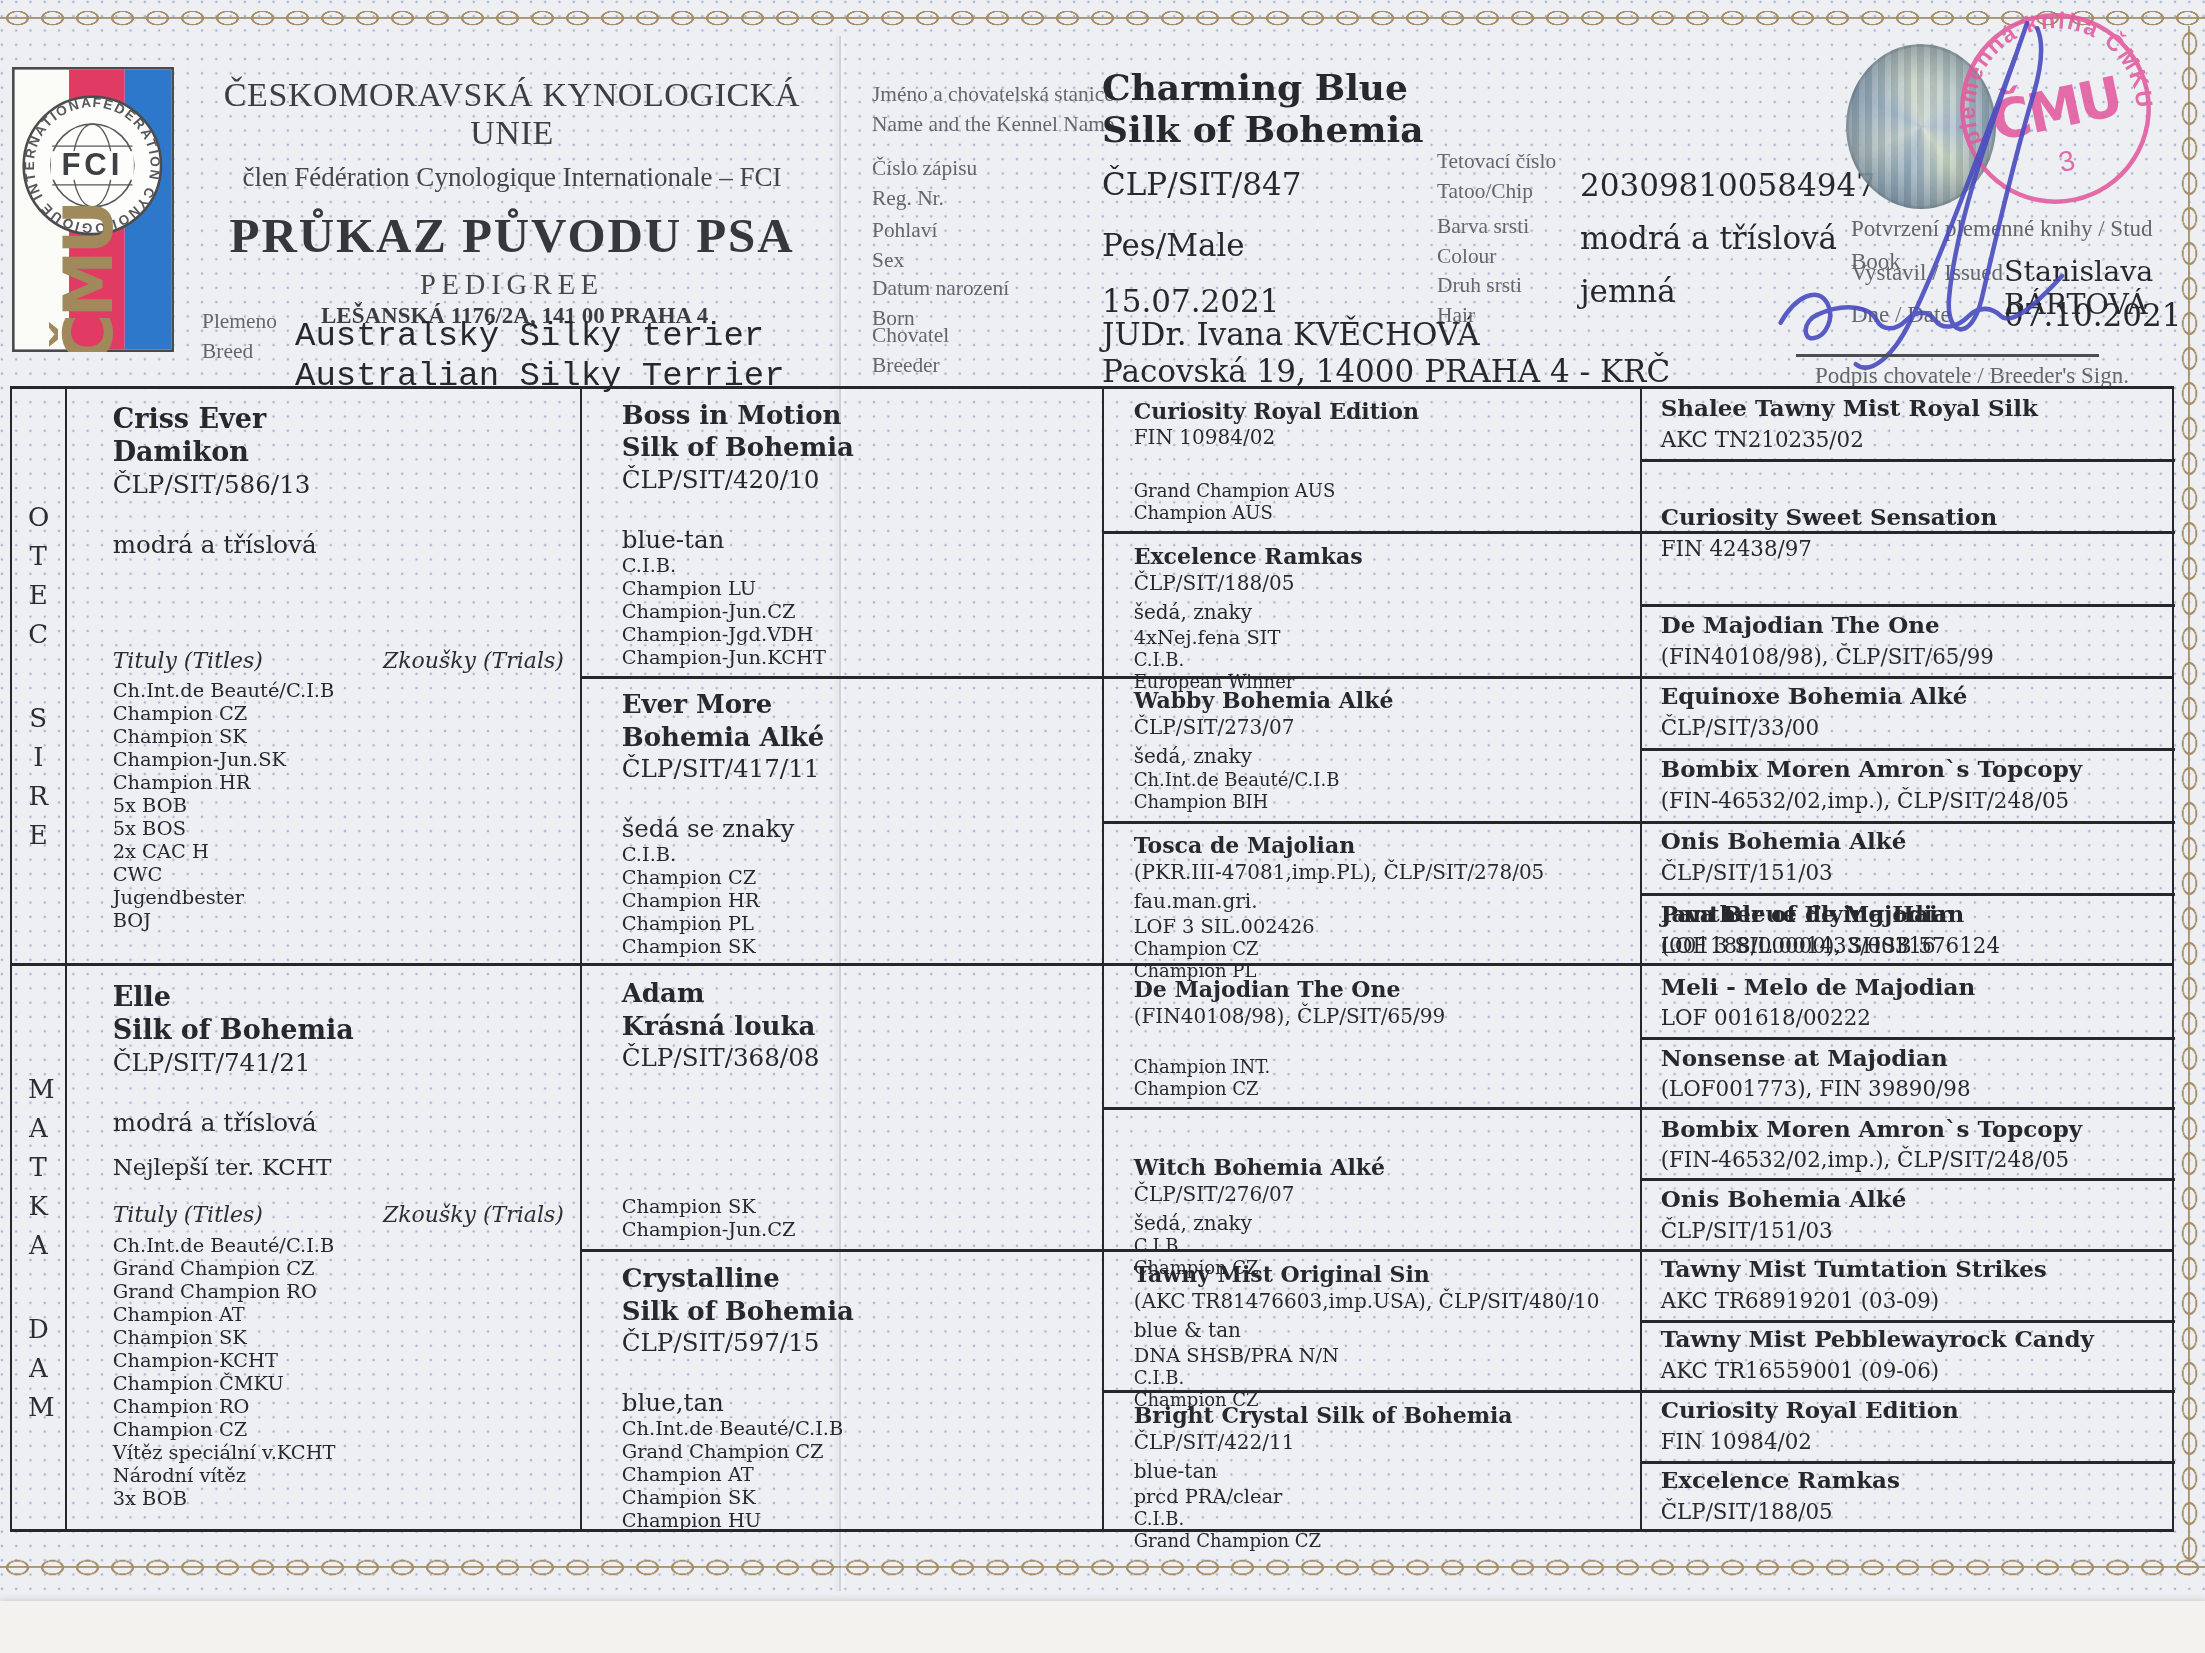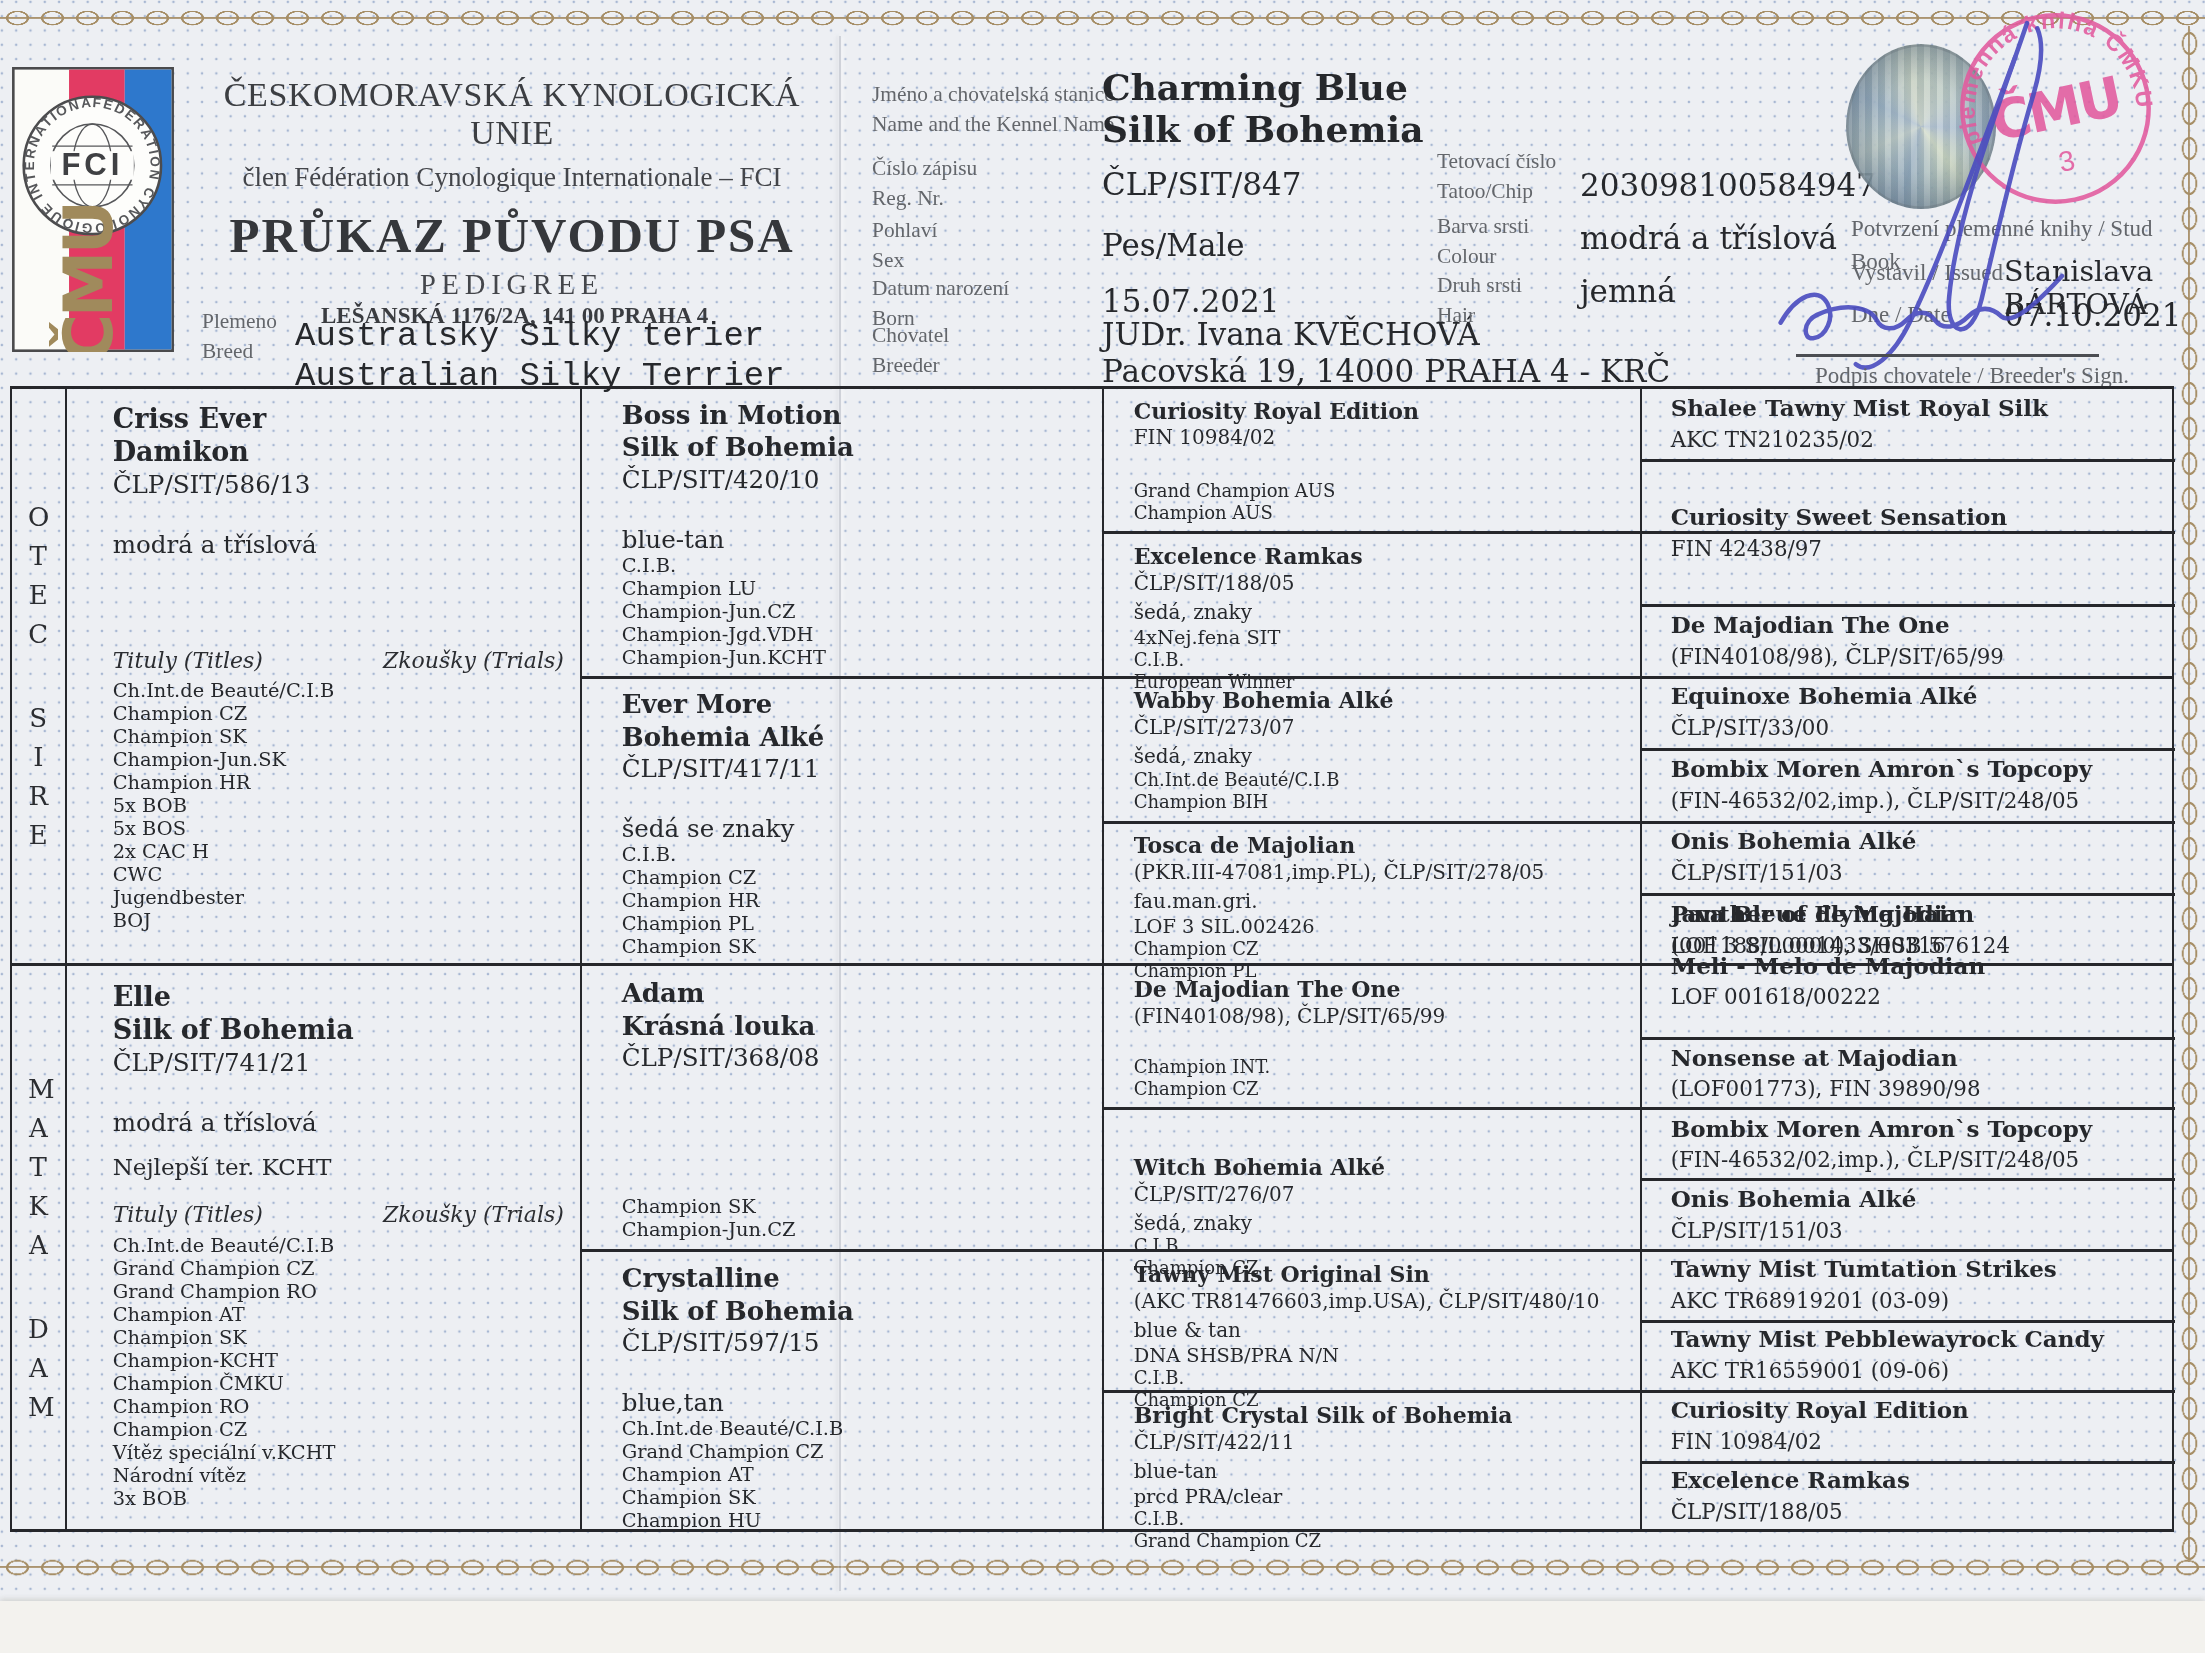--- a/index.html
+++ b/index.html
@@ -50,21 +50,21 @@
   .anc-titles{font-size:19.4px;line-height:23px;white-space:pre-line;}
   .flexcol{display:flex;flex-direction:column;}
   .c2{padding:10.4px 13px 9px 39px;}
   .c2 .anc-titles{margin-top:auto;}
   .c3{padding:9px 11.7px 7.8px 29px;}
   .c3 .anc-name{font-size:22px;line-height:1.2;}
   .c3 .anc-reg{font-size:20px;}
   .c3 .anc-color{font-size:20px;margin-top:5.2px;}
   .c3 .anc-extra{font-size:19.4px;margin-top:2.6px;}
   .c3 .anc-titles{font-size:18px;line-height:22px;margin-top:auto;}
-  .c4{padding-left:29px;justify-content:center;gap:5.2px;}
+  .c4{padding-left:19px;justify-content:center;gap:5.2px;}
   .c4 .anc-name{font-size:23px;line-height:1.15;}
   .c4 .anc-reg{font-size:21.4px;margin-top:0;}
   .parent-cell{padding:13px 13px 0 45px;}
   .titles-wrap{position:absolute;left:45px;right:13px;}
   .t-head{display:flex;font-style:italic;font-size:22px;color:#2b2d31;}
   .t-head .trials{margin-left:120px;}
   .t-list{margin-top:6.5px;font-size:19.4px;line-height:23px;white-space:pre-line;}
   .stack{width:1.25ch;word-break:break-all;line-height:1.5;font-size:26px;text-align:center;color:#2b2d31;}
   .gen-cell{display:flex;flex-direction:column;align-items:center;justify-content:center;gap:45px;}
   
@@ -404,21 +404,21 @@
     <div class="cell flexcol c4" style="left:1632px;top:437px;width:529px;height:67px;">
       <div class="anc-name">Onis Bohemia Alké</div>
       <div class="anc-reg">ČLP/SIT/151/03</div>
     </div>
     <div class="cell flexcol c4" style="left:1632px;top:510px;width:529px;height:67px;">
       <div class="anc-name">Panther of Flying Hair</div>
       <div class="anc-reg">(001188/00000), SHSB 576124</div>
     </div>
     <div class="cell flexcol c4" style="left:1632px;top:507px;width:529px;height:70px;transform:translateY(0);"></div>
 
-    <div class="cell flexcol c4" style="left:1632px;top:560px;width:529px;height:70px;">
+    <div class="cell flexcol c4" style="left:1632px;top:581px;width:529px;height:70px;">
       <div class="anc-name">Meli - Melo de Majodian</div>
       <div class="anc-reg">LOF 001618/00222</div>
     </div>
     <div class="cell flexcol c4" style="left:1632px;top:653px;width:529px;height:68px;">
       <div class="anc-name">Nonsense at Majodian</div>
       <div class="anc-reg">(LOF001773), FIN 39890/98</div>
     </div>
     <div class="cell flexcol c4" style="left:1632px;top:724px;width:529px;height:68px;">
       <div class="anc-name">Bombix Moren Amron`s Topcopy</div>
       <div class="anc-reg">(FIN-46532/02,imp.), ČLP/SIT/248/05</div>

